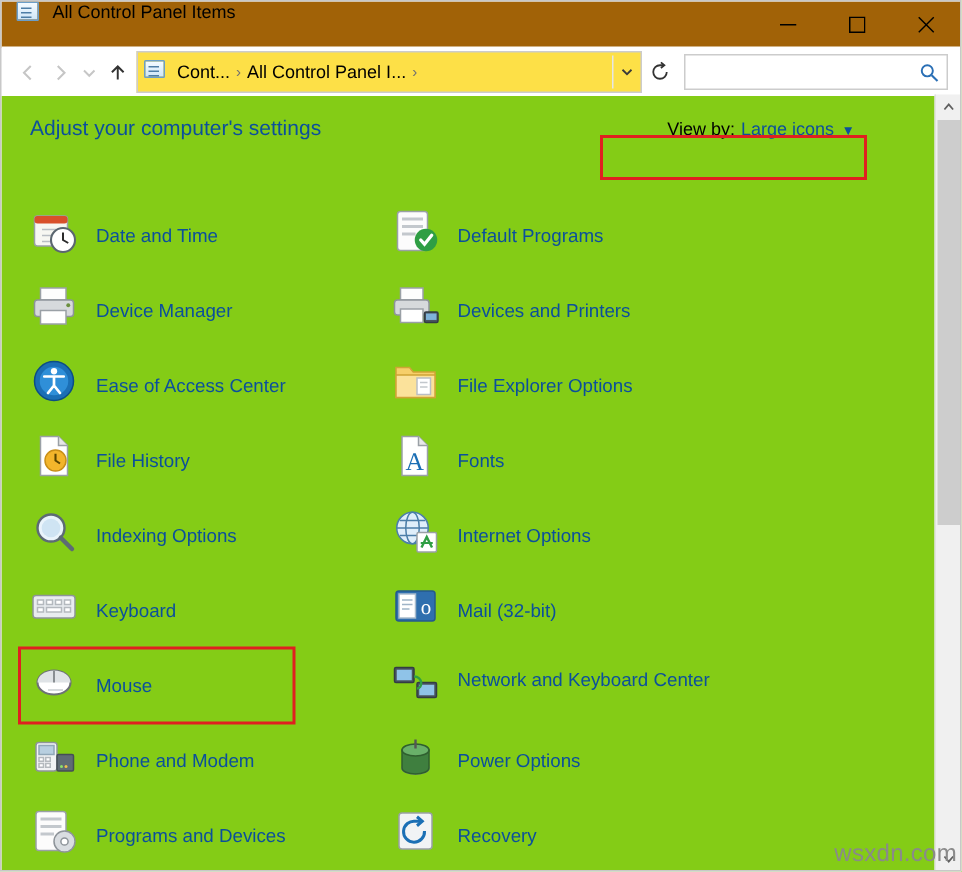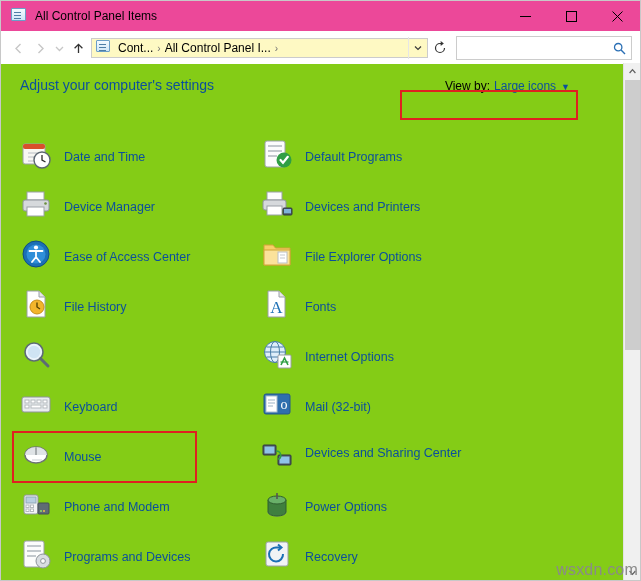--- a/index.html
+++ b/index.html
@@ -22,22 +22,21 @@
     background: #ffffff;
     border: 1px solid #c8c8c8;
     box-sizing: border-box;
     overflow: hidden;
   }
 
   
   .titlebar {
     height: 30px;
     display: flex;
-    align-items: center;
-    background: #ec4899;
+    background: #a16207;
     border-bottom: 1px solid #ffffff;
   }
   .title-icon {
     width: 16px;
     height: 16px;
     margin-left: 10px;
     margin-right: 8px;
     position: relative;
     flex: 0 0 auto;
   }
@@ -97,23 +96,23 @@
     align-items: center;
     justify-content: center;
     color: #5a5a5a;
     font-size: 13px;
     flex: 0 0 auto;
   }
   .nav-btn.disabled { color: #c6c6c6; }
   .nav-btn.small { width: 16px; }
   .addr-box {
     flex: 1 1 auto;
-    height: 20px;
+    height: 28px;
     border: 1px solid #cccccc;
-    background: #fef9c3;
+    background: #fde047;
     display: flex;
     align-items: center;
     margin-left: 2px;
     box-sizing: border-box;
     min-width: 0;
   }
   .addr-icon {
     width: 16px;
     height: 16px;
     margin: 0 4px 0 4px;
@@ -456,20 +455,21 @@
         </div>
 
         <div class="item">
           <div class="icon">
             <svg width="32" height="32" viewBox="0 0 32 32">
               <circle cx="14" cy="14" r="9" fill="#eaf4fb" stroke="#5d6b75" stroke-width="1.6"></circle>
               <circle cx="14" cy="14" r="6.2" fill="#cfe4f3"></circle>
               <line x1="20.5" y1="20.5" x2="28" y2="28" stroke="#5d6b75" stroke-width="3" stroke-linecap="round"></line>
             </svg>
           </div>
+          <div class="label">Indexing Options</div>
         </div>
 
         <div class="item">
           <div class="icon">
             <svg width="32" height="32" viewBox="0 0 32 32">
               <rect x="2" y="9" width="28" height="15" rx="2" fill="#e9ecef" stroke="#8e949a"></rect>
               <g fill="#ffffff" stroke="#b4b9be">
                 <rect x="5" y="12" width="4" height="3"></rect>
                   <rect x="11" y="12" width="4" height="3"></rect>
                 <rect x="17" y="12" width="4" height="3"></rect>
@@ -616,21 +616,21 @@
         <div class="item two-line">
           <div class="icon">
             <svg width="32" height="32" viewBox="0 0 32 32">
               <rect x="2" y="7" width="13" height="10" rx="1" fill="#4a5560" stroke="#333c44"></rect>
               <rect x="3.5" y="8.5" width="10" height="7" fill="#8fc3e8"></rect>
               <rect x="17" y="17" width="13" height="10" rx="1" fill="#4a5560" stroke="#333c44"></rect>
               <rect x="18.5" y="18.5" width="10" height="7" fill="#8fc3e8"></rect>
               <path d="M15 13 C21 13 21 21 17 21" fill="none" stroke="#2f9e44" stroke-width="1.6"></path>
             </svg>
           </div>
-          <div class="label">Devices and Sharing Center</div>
+          <div class="label">Network and Keyboard Center</div>
         </div>
 
         <div class="item">
           <div class="icon">
             <svg width="32" height="32" viewBox="0 0 32 32">
               <ellipse cx="16" cy="24" rx="9" ry="4" fill="#c8cdd2" stroke="#8e949a"></ellipse>
               <path d="M7 12 h18 v12 a9 4 0 0 1 -18 0 Z" fill="#3f7f3f" stroke="#2f5f2f"></path>
               <ellipse cx="16" cy="12" rx="9" ry="4" fill="#69b069" stroke="#2f5f2f"></ellipse>
               <path d="M16 5 L16 11" stroke="#555" stroke-width="1.6"></path>
             </svg>

